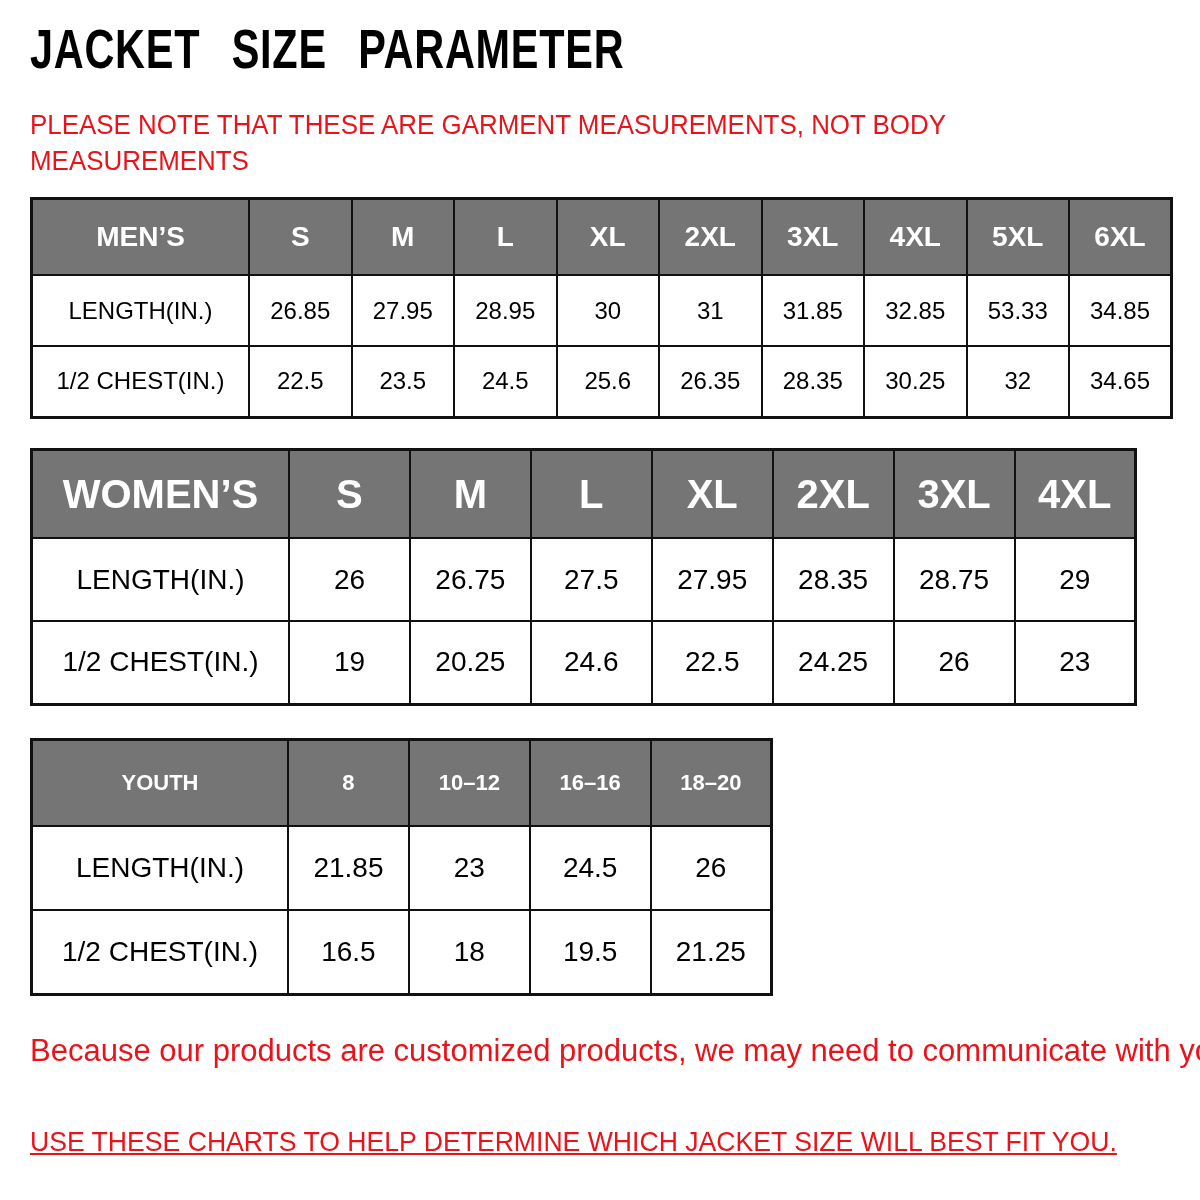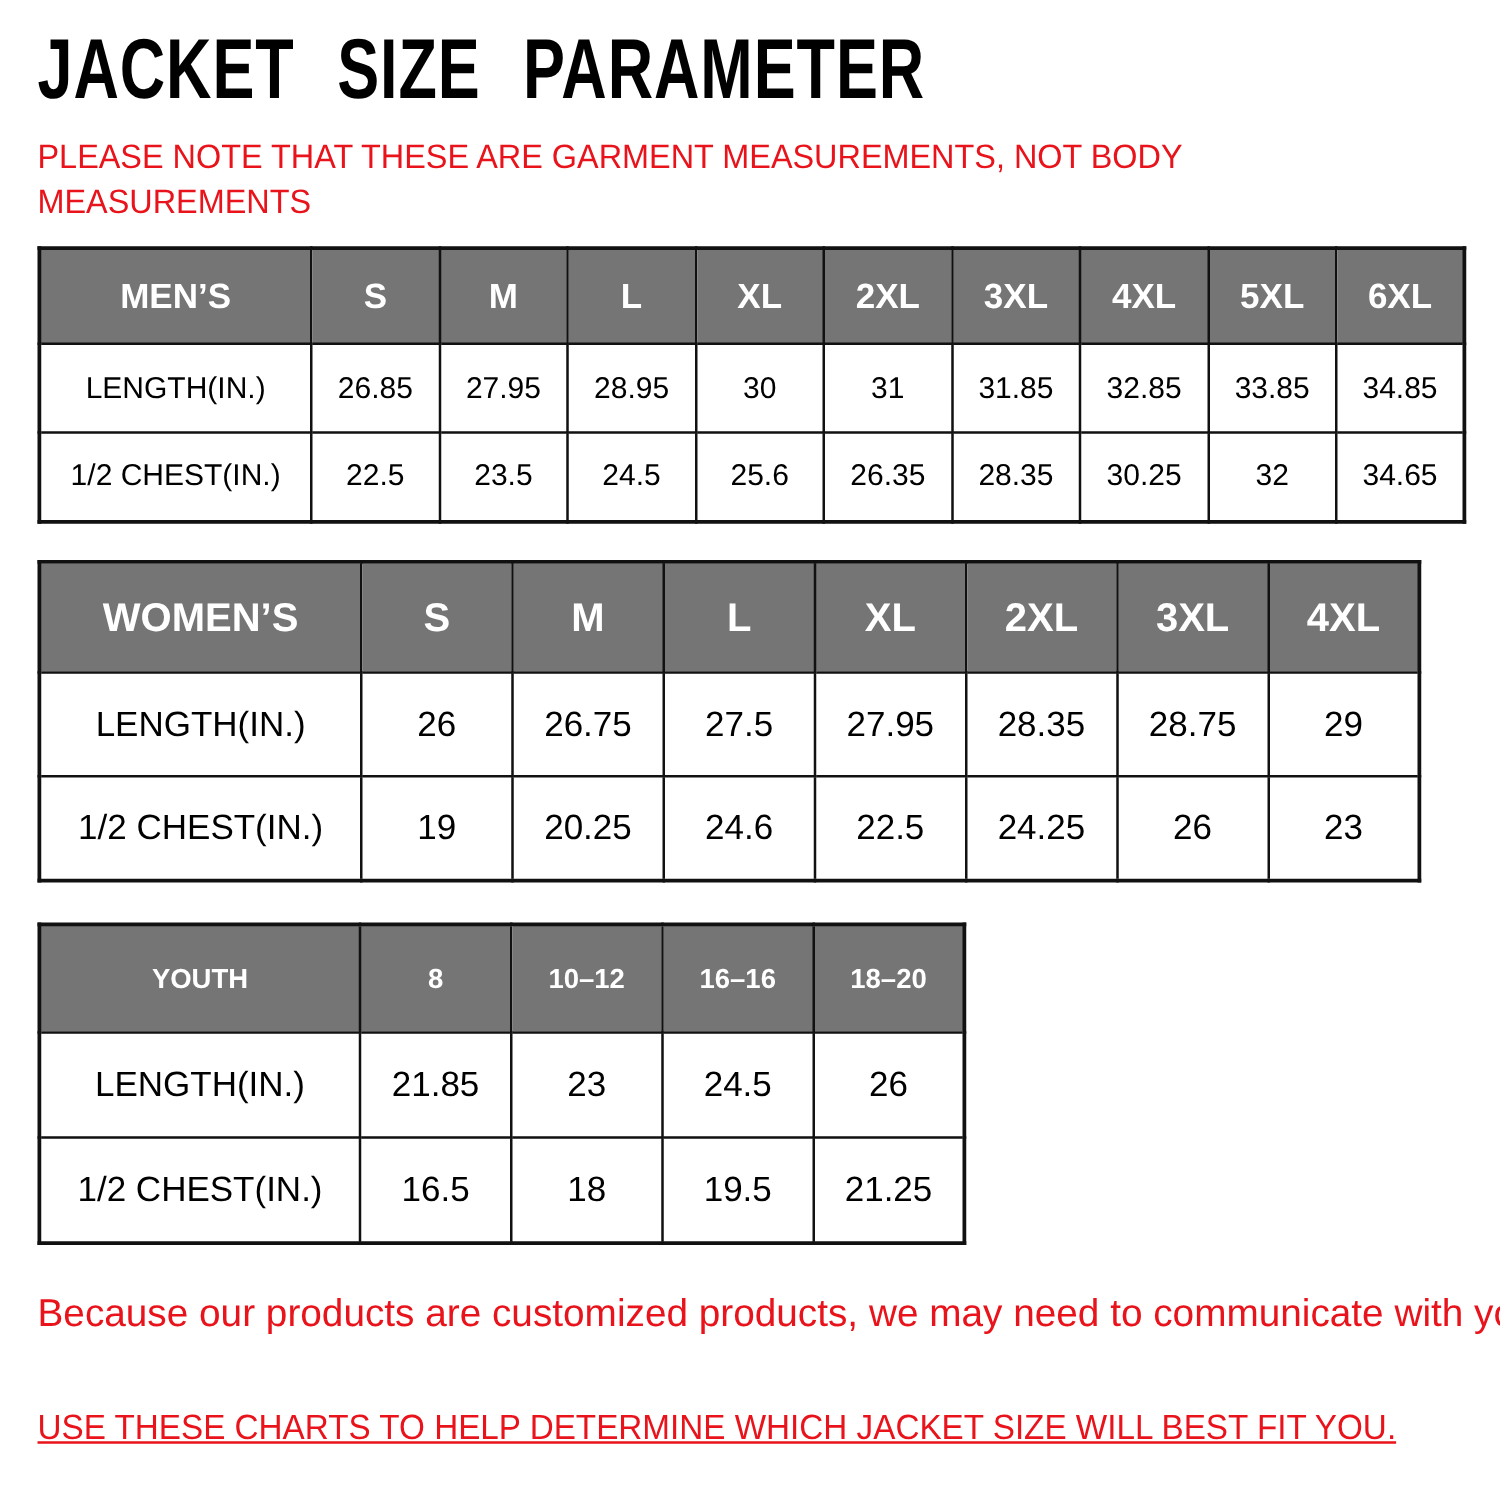--- a/index.html
+++ b/index.html
@@ -6,21 +6,21 @@
   .page{
     position:relative;
     width:1200px;height:1200px;
     background:#ffffff;
     font-family:"Liberation Sans", sans-serif;
     overflow:hidden;
   }
   
   .title{
     position:absolute;left:30px;top:16px;margin:0;
-    font-size:68px;font-weight:bold;color:#000;
+    font-size:56px;font-weight:bold;color:#000;
     white-space:nowrap;
   }
   .title .condense{
     display:inline-block;
     transform:scaleX(.74);
     transform-origin:left center;
     letter-spacing:1px;word-spacing:26px;
   }
   
   .note{
@@ -47,21 +47,21 @@
     background:#757575;color:#fff;font-weight:bold;
   }
   
   .mens{top:197px;width:1143px;padding-left:35px;}
   .mens thead th{height:74px;font-size:28px;}
   .mens tbody tr{height:71px;}
   .mens tbody td{font-size:24px;}
   .mens th:first-child,.mens td:first-child{width:215px;}
   
   .womens{top:448px;width:1107px;}
-  .womens thead th{height:86px;font-size:32px;}
+  .womens thead th{height:86px;font-size:40px;}
   .womens tbody tr{height:83px;}
   .womens tbody td{font-size:28px;}
   .womens th:first-child,.womens td:first-child{width:255px;}
   
   .youth{top:738px;width:743px;}
   .youth thead th{height:84px;font-size:22px;}
   .youth tbody tr{height:84px;}
   .youth tbody td{font-size:28px;}
   .youth th:first-child,.youth td:first-child{width:254px;}
   
@@ -109,21 +109,21 @@
       <tbody>
         <tr>
           <td class="row-label">LENGTH(IN.)</td>
           <td>26.85</td>
           <td>27.95</td>
           <td>28.95</td>
           <td>30</td>
           <td>31</td>
           <td>31.85</td>
           <td>32.85</td>
-          <td>33.85</td>
+          <td>53.33</td>
           <td>34.85</td>
         </tr>
         <tr>
           <td class="row-label">1/2 CHEST(IN.)</td>
           <td>22.5</td>
           <td>23.5</td>
           <td>24.5</td>
           <td>25.6</td>
           <td>26.35</td>
           <td>28.35</td>

